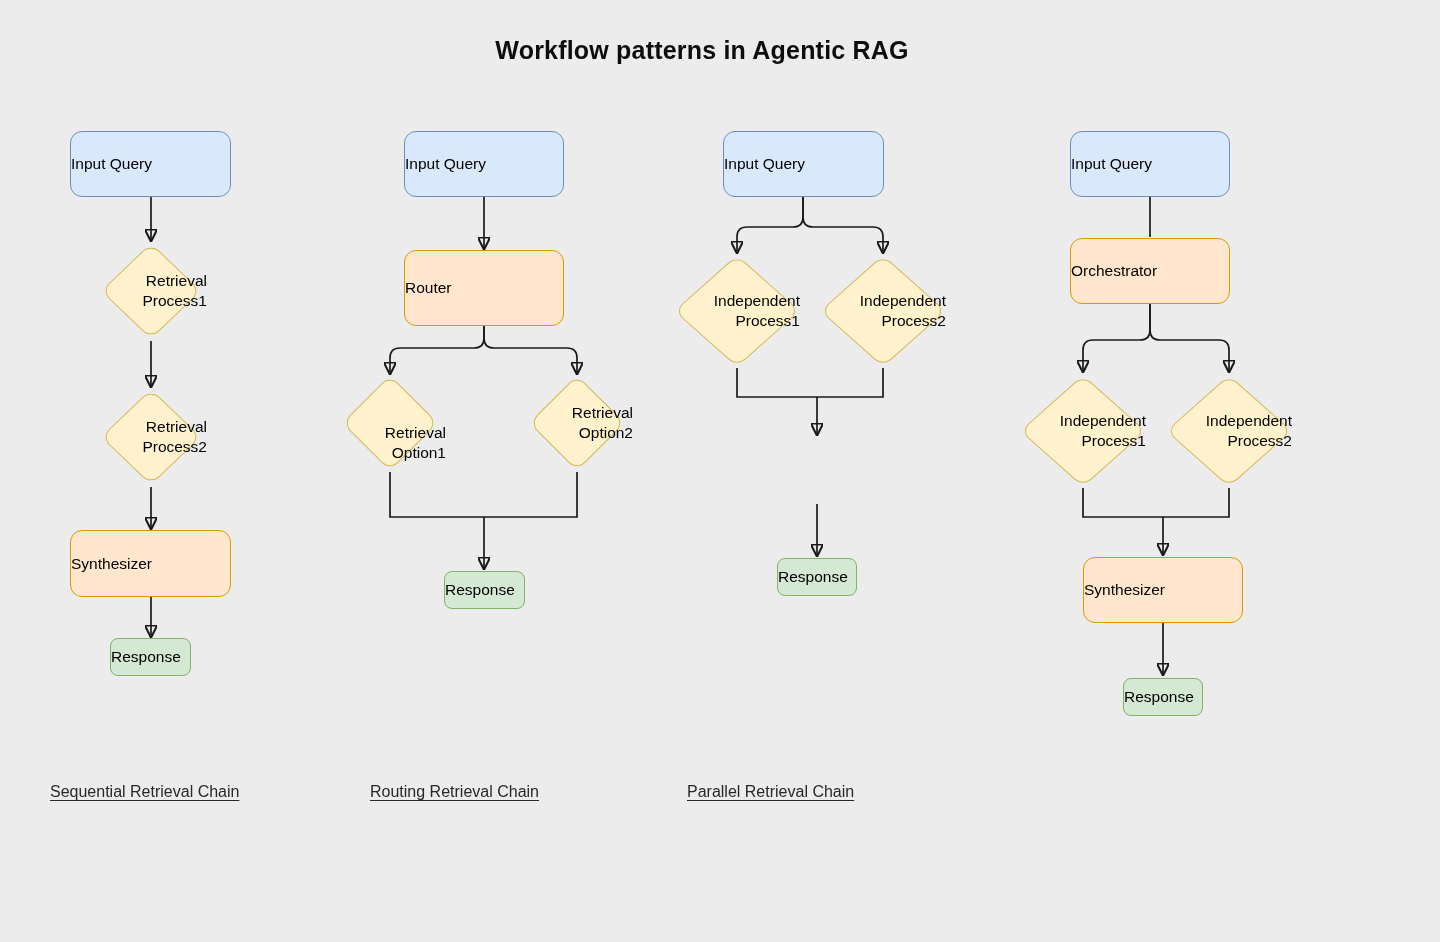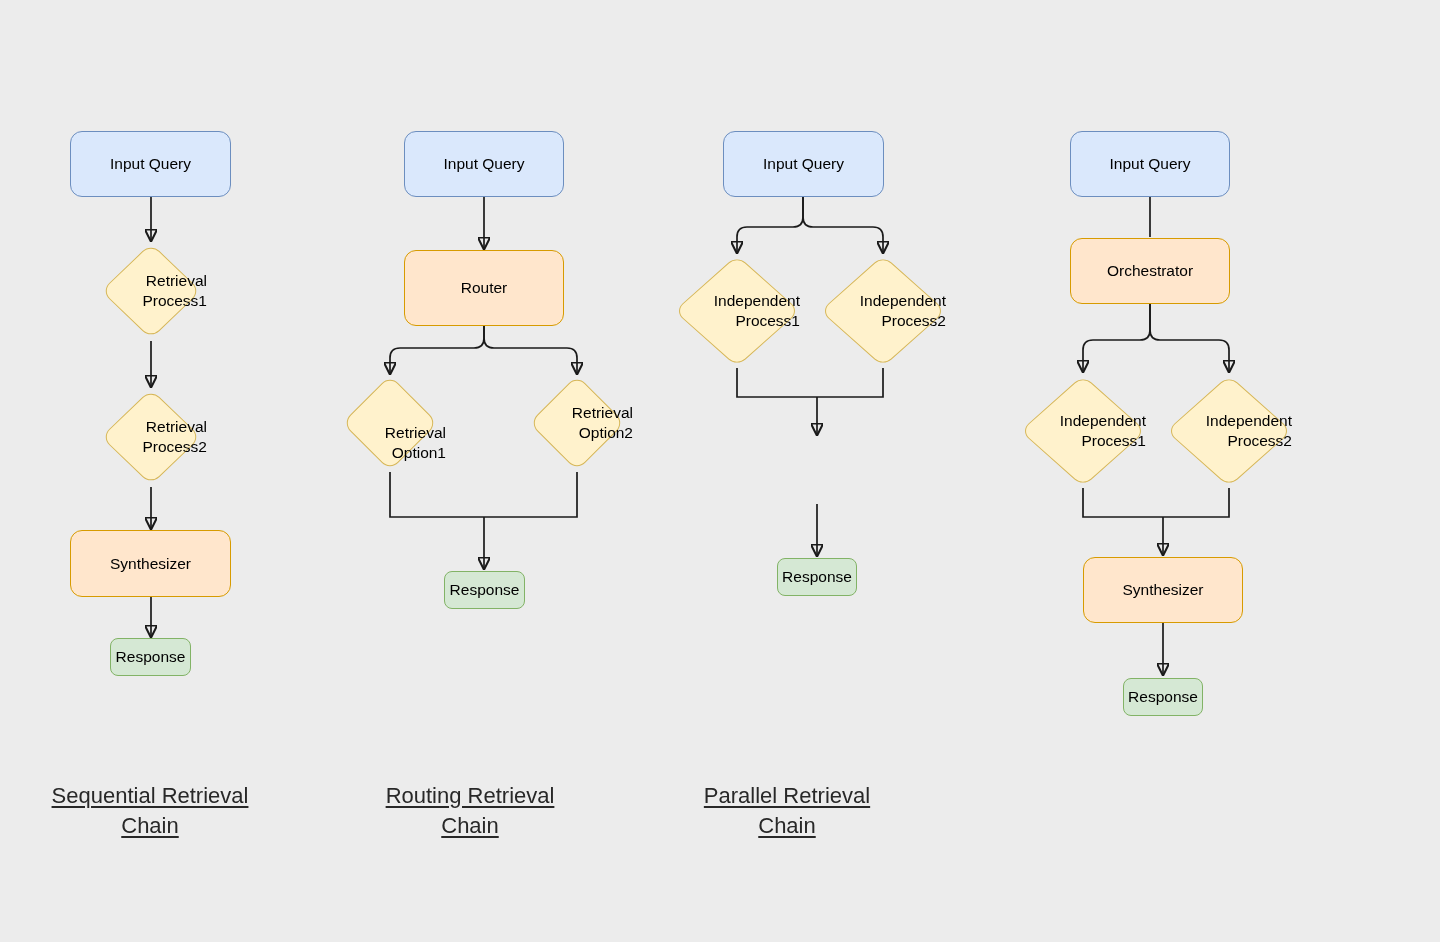--- a/index.html
+++ b/index.html
@@ -13,50 +13,51 @@
   #connector-layer{position:absolute;left:0;top:0;width:1440px;height:942px;pointer-events:none;}
   #connector-layer path{fill:none;stroke:#1a1a1a;stroke-width:1.7px;}
 
   .diagram-title{
     position:absolute;left:0;top:36px;width:1404px;
     text-align:center;font-size:25px;font-weight:bold;color:#0d0d0d;
     letter-spacing:.2px;
   }
 
   .node{
-    position:absolute;display:flex;align-items:center;justify-content:center;
+    position:absolute;display:flex;align-items:center;
     box-sizing:border-box;border:1.6px solid;border-radius:10px;
     font-size:15.5px;color:#000;text-align:center;line-height:1.25;
   }
   .node.blue  {background:#dae8fc;border-color:#6c8ebf;border-radius:12px;}
   .node.orange{background:#ffe6cc;border-color:#d79b00;border-radius:12px;}
   .node.green {background:#d5e8d4;border-color:#82b366;border-radius:8px;}
 
   .diamond{position:absolute;width:0;height:0;}
   .diamond-shape{
     position:absolute;left:0;top:0;box-sizing:border-box;
     background:#fff2cc;border:1.6px solid #d6b656;border-radius:12px;
   }
   .diamond-label{
     position:absolute;left:0;top:0;transform:translate(-50%,-50%);
     text-align:right;font-size:15.5px;color:#000;line-height:1.3;
   }
 
   .chain-label{
-    position:absolute;width:200px;text-align:center;
-    font-size:22px;color:#282828;line-height:1.35;
+    position:absolute;width:200px;
+    font-size:16px;color:#282828;line-height:1.35;
     text-decoration:underline;text-underline-offset:3px;cursor:pointer;
   }
   .chain-label .teal{color:#2e5a6e;}
 </style>
 </head>
 <body>
 
 <div id="canvas">
 
+  <div class="diagram-title">Workflow patterns in Agentic RAG</div>
 
   <svg id="connector-layer" viewBox="0 0 1440 942">
     <defs>
       <marker id="arr" viewBox="0 0 10 10" refX="8.6" refY="5" markerWidth="7.2" markerHeight="7.2" orient="auto">
         <path d="M0,0 L10,5 L0,10 Z" fill="#1a1a1a" stroke="none"></path>
       </marker>
     </defs>
 
     <path d="M151,197 V240" marker-end="url(#arr)"></path>
     <path d="M151,341 V386" marker-end="url(#arr)"></path>

